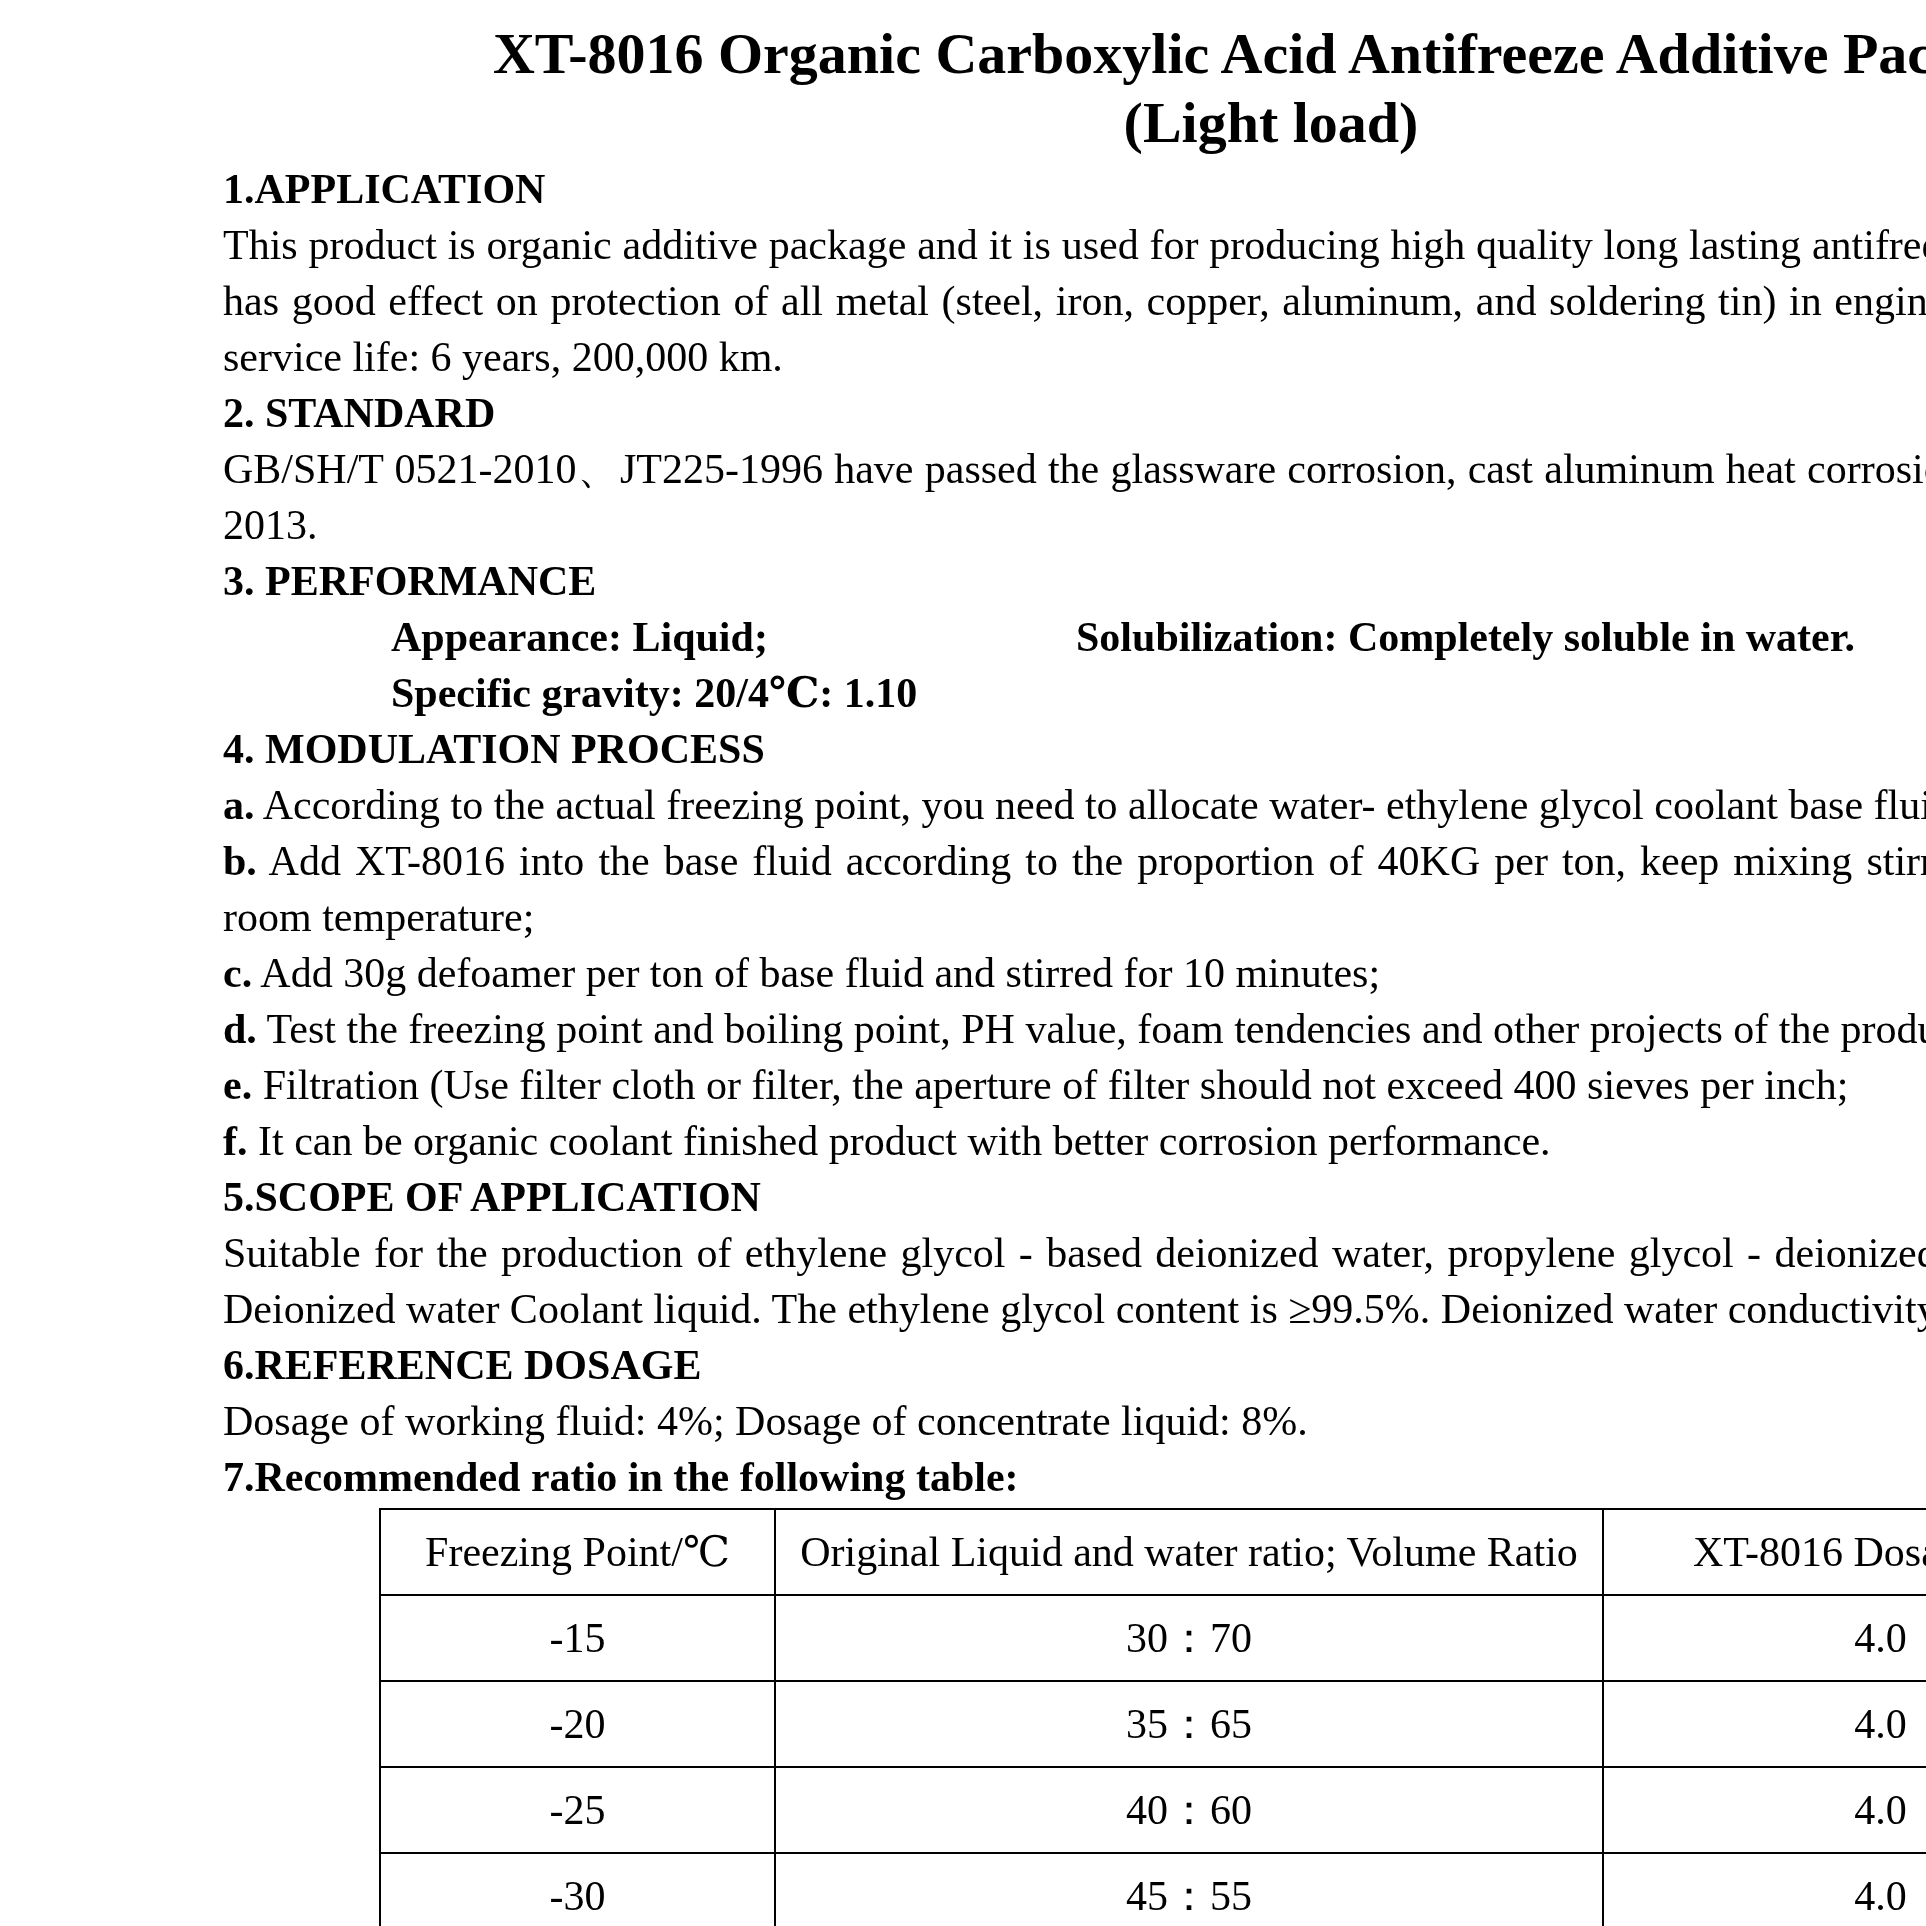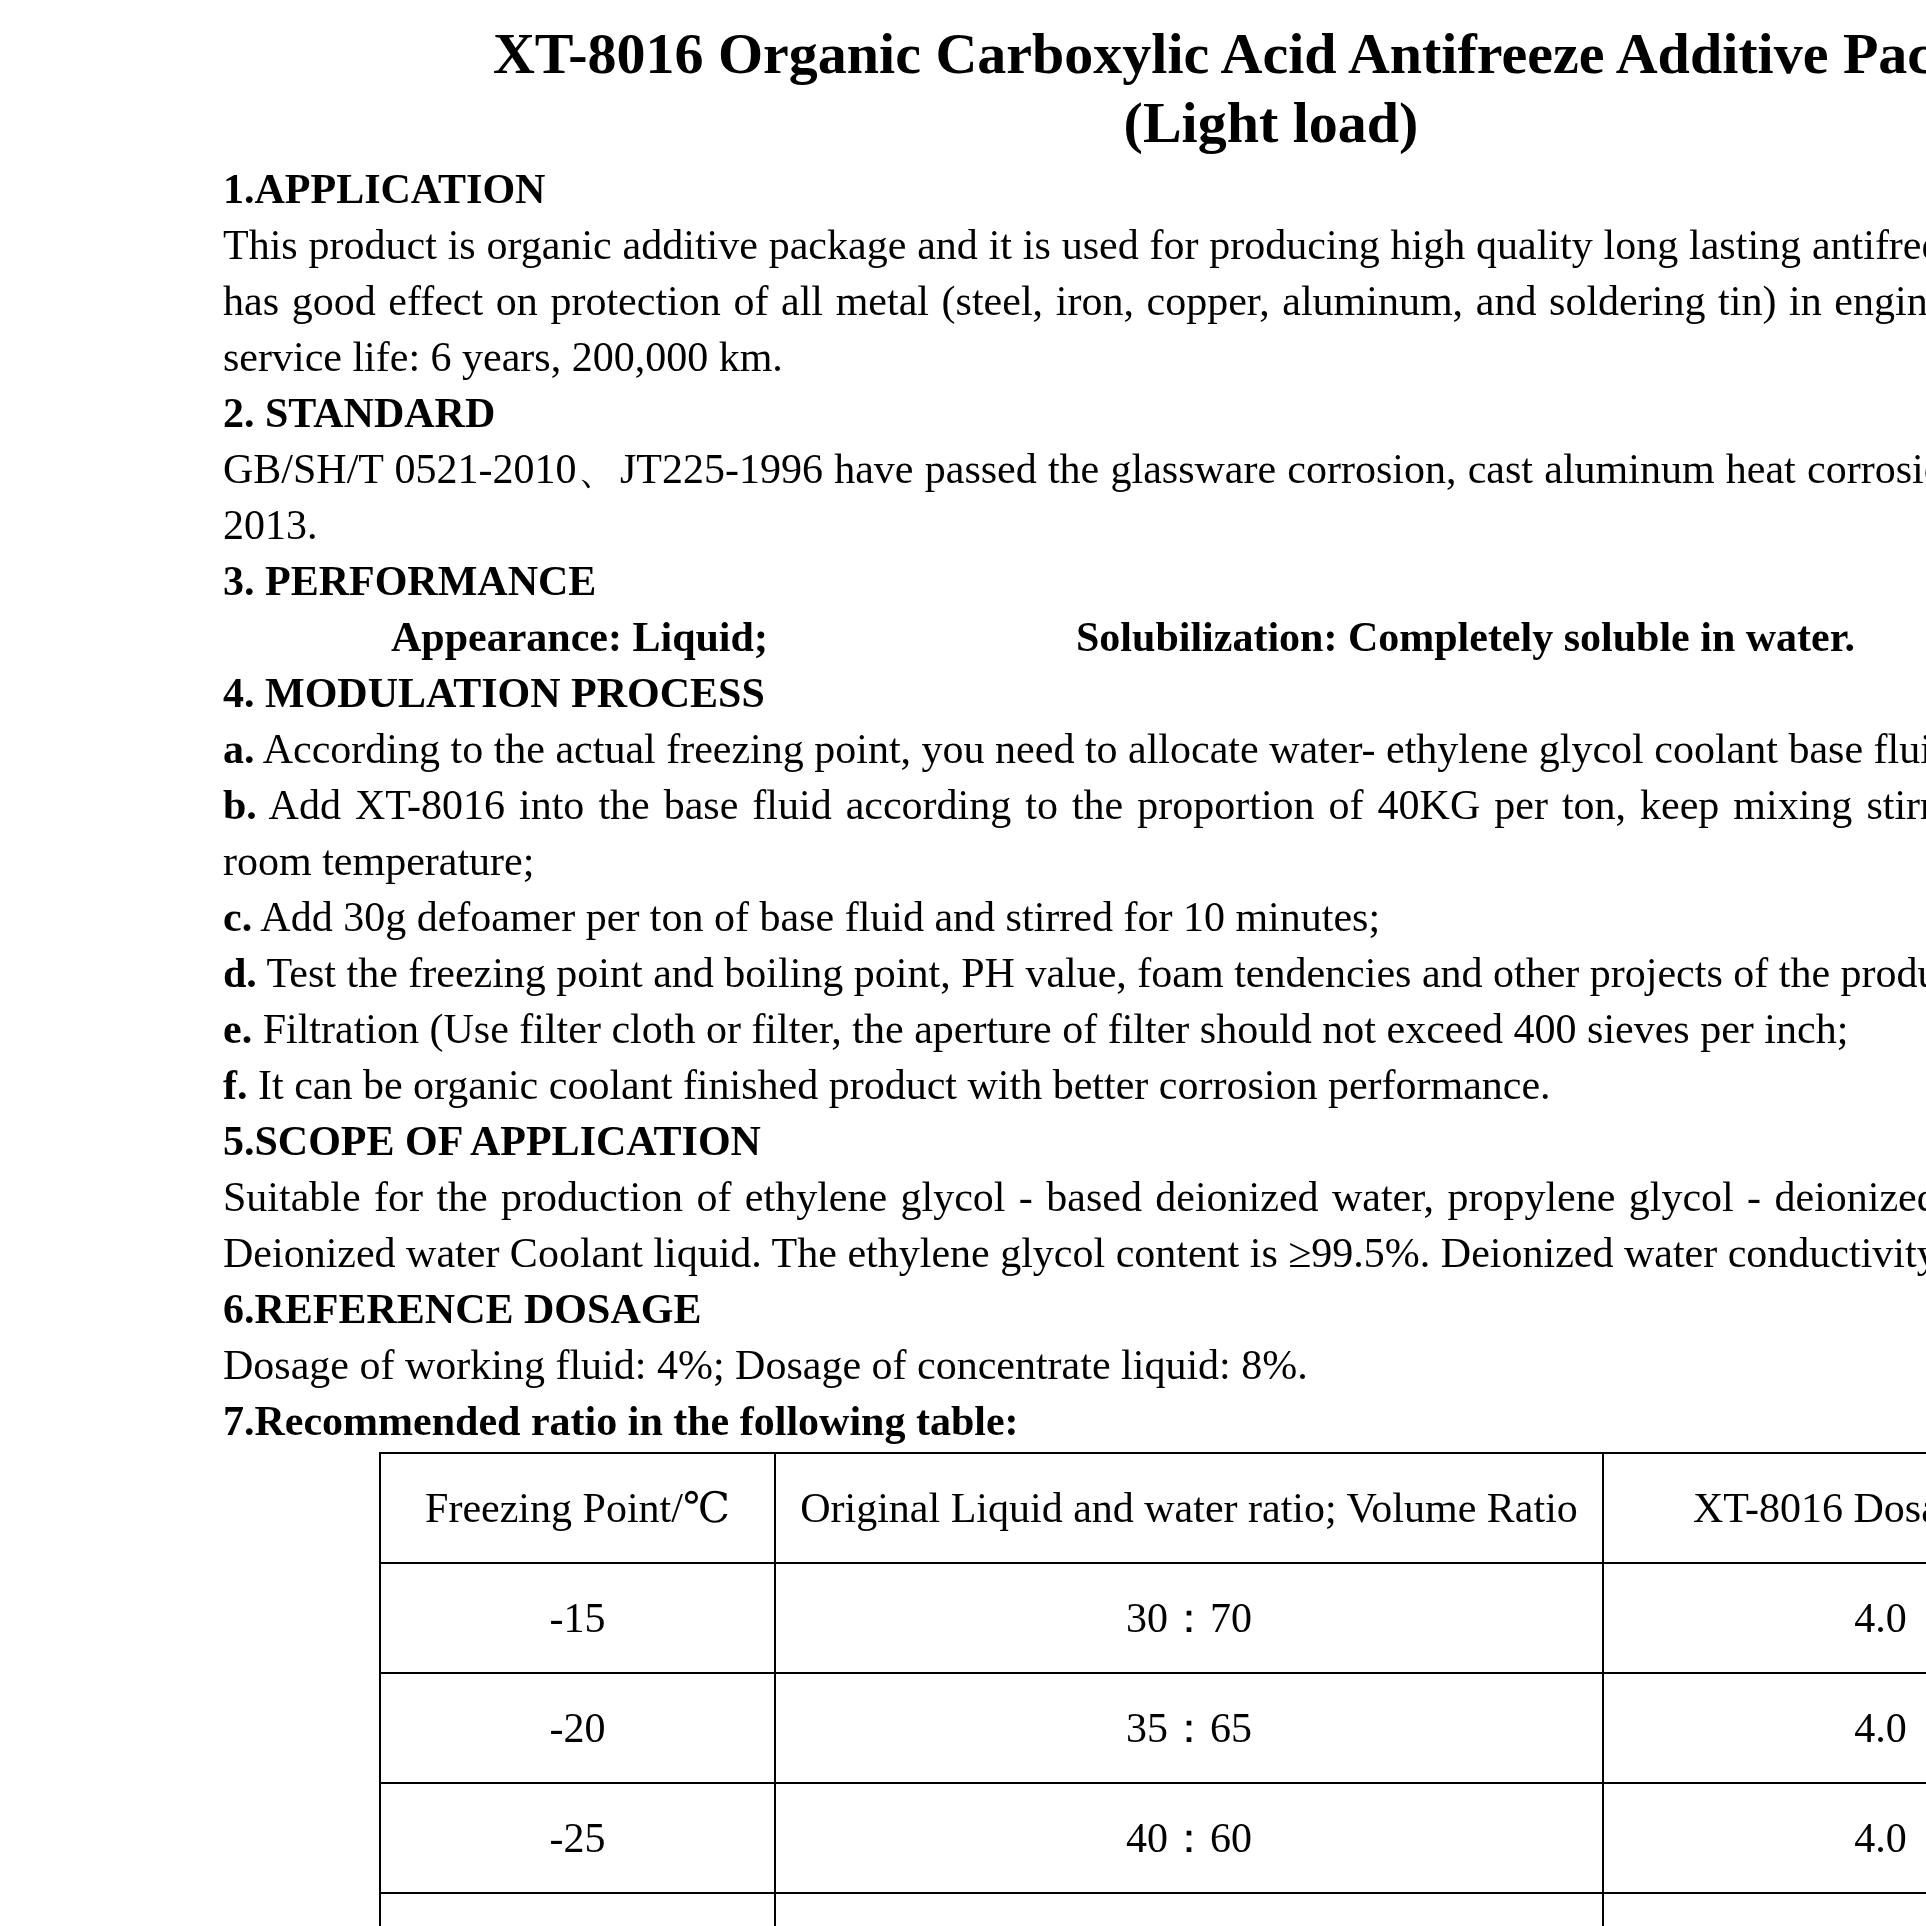--- a/index.html
+++ b/index.html
@@ -22,21 +22,21 @@
   .perf { display: grid; grid-template-columns: 651px 847px; margin-left: 168px; }
   .perf div { margin: 0; font-weight: bold; }
   .perf .c2 { margin-left: 0; text-align: center; }
   .perf .c2.indent { margin-left: 20px; }
   .step b { font-weight: bold; }
   table.ratio {
     margin-left: 156px; margin-top: 3.1px; border-collapse: collapse;
     font-size: 42px; line-height: 56px;
   }
   table.ratio td {
-    border: 2.3px solid #000000; text-align: center; height: 76px; padding: 16px;
+    border: 2.3px solid #000000; text-align: center; height: 76px; padding: 4px;
   }
   table.ratio col.c1 { width: 395px; }
   table.ratio col.c2 { width: 828px; }
   table.ratio col.c3 { width: 555px; }
 </style>
 </head>
 <body>
 
 <div class="page">
   <div class="title">
@@ -49,20 +49,21 @@
     <div class="h">1.APPLICATION</div>
     <div class="p">This product is organic additive package and it is used for producing high quality long lasting antifreeze additive package. It has good effect on protection of all metal (steel, iron, copper, aluminum, and soldering tin) in engine antifreeze system. Its service life: 6 years, 200,000 km.</div>
 
     <div class="h">2. STANDARD</div>
     <div class="p">GB/SH/T 0521-2010、JT225-1996 have passed the glassware corrosion, cast aluminum heat corrosion of new GB/T29743-2013.</div>
 
     <div class="h">3. PERFORMANCE</div>
     <div class="perf">
       <div>Appearance: Liquid;</div>
       <div class="c2">Solubilization: Completely soluble in water.</div>
+      <div>Specific gravity: 20/4℃: 1.10</div>
     </div>
 
     <div class="h">4. MODULATION PROCESS</div>
     <div class="p step"><b>a.</b> <span>According to the actual freezing point, you need to allocate water- ethylene glycol coolant base fluid stand-by;</span></div>
     <div class="p step"><b>b.</b> <span>Add XT-8016 into the base fluid according to the proportion of 40KG per ton, keep mixing stirred for 20 minutes in a room temperature;</span></div>
     <div class="p step"><b>c.</b> <span>Add 30g defoamer per ton of base fluid and stirred for 10 minutes;</span></div>
     <div class="p step"><b>d.</b> <span>Test the freezing point and boiling point, PH value, foam tendencies and other projects of the product;</span></div>
     <div class="p step"><b>e.</b> <span>Filtration (Use filter cloth or filter, the aperture of filter should not exceed 400 sieves per inch;</span></div>
     <div class="p step"><b>f.</b> <span>It can be organic coolant finished product with better corrosion performance.</span></div>
 

